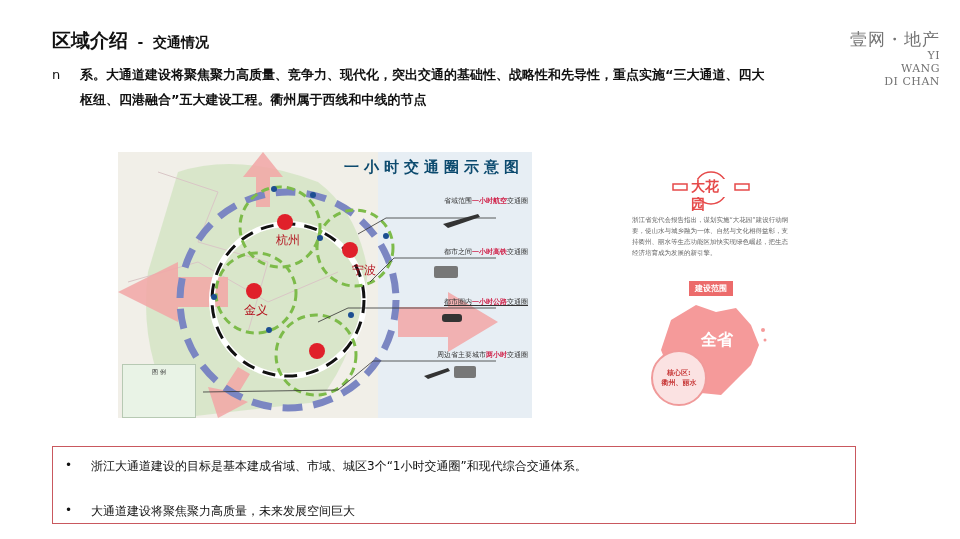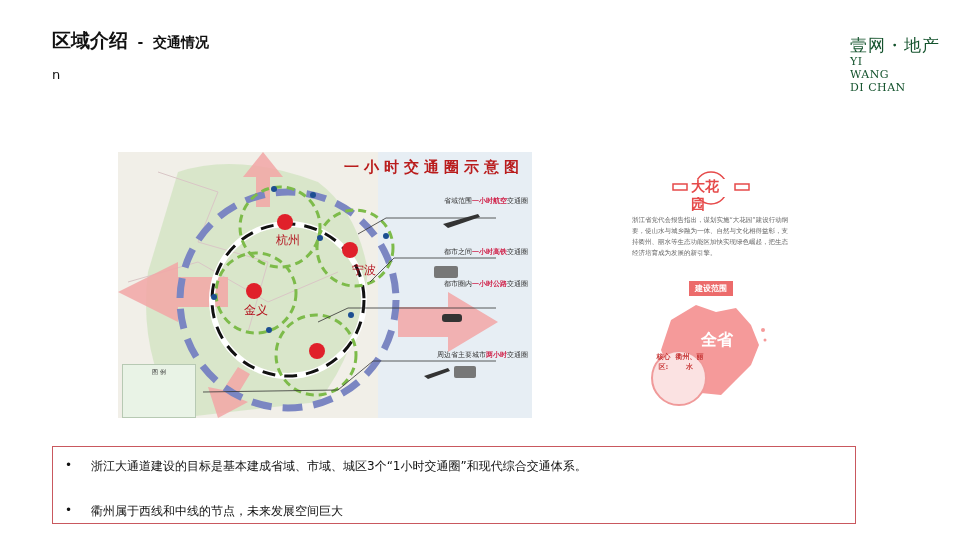--- a/index.html
+++ b/index.html
@@ -1,41 +1,41 @@
 <!DOCTYPE html>
 <html><head>
 <meta charset="utf-8">
 <style>
   html,body{margin:0;padding:0;}
   body{width:960px;height:539px;background:#ffffff;position:relative;overflow:hidden;font-family:"DejaVu Sans","Liberation Sans",sans-serif;color:#111;}
   .title{position:absolute;left:52px;top:28px;font-weight:bold;white-space:nowrap;}
   .title .main{font-size:19px;color:#111;}
   .title .sub{font-size:14px;color:#111;margin-left:4px;}
-  .logo{position:absolute;right:20px;top:34px;text-align:left;color:#14532d;font-family:"DejaVu Serif","Liberation Serif",serif;}
+  .logo{position:absolute;right:20px;top:28px;text-align:right;color:#737373;font-family:"DejaVu Serif","Liberation Serif",serif;}
   .logo .zh{font-size:17px;letter-spacing:1px;}
   .logo .en{font-size:11px;letter-spacing:0.5px;display:flex;justify-content:space-between;width:90px;margin-top:-2px;flex-direction:column;}
   .intro{position:absolute;left:52px;top:62px;width:860px;font-size:13px;font-weight:bold;line-height:25px;}
   .intro .bullet{position:absolute;left:0;top:0;font-weight:normal;}
   .intro .text{padding-left:28px;text-indent:8px;}
   .intro .text div:first-child{}
   .map{position:absolute;left:118px;top:152px;width:414px;height:266px;background:#e7eef4;overflow:hidden;}
   .map svg{position:absolute;left:0;top:0;}
-  .map-title{position:absolute;right:8px;top:6px;font-size:15px;font-weight:bold;letter-spacing:5px;color:#b91c1c;font-family:"DejaVu Serif","Liberation Serif",serif;}
+  .map-title{position:absolute;right:8px;top:6px;font-size:15px;font-weight:bold;letter-spacing:5px;color:#0c4a6e;font-family:"DejaVu Serif","Liberation Serif",serif;}
   .map-label{position:absolute;font-size:7px;color:#333;white-space:nowrap;}
   .map-label .hl{color:#d0234a;font-weight:bold;}
   .city{position:absolute;font-size:12px;color:#b3131e;font-weight:normal;}
   .legend{position:absolute;left:4px;top:212px;width:72px;height:52px;background:#e9f3e6;border:1px solid #b7c9b3;font-size:5px;text-align:center;color:#333;}
   .garden{position:absolute;left:628px;top:165px;width:166px;}
   .garden-badge{margin:10px auto 0;width:80px;height:26px;position:relative;}
   .garden-badge .word{position:absolute;left:50%;top:3px;transform:translateX(-50%);color:#e64a4a;font-weight:bold;font-size:14px;}
   .garden-text{font-size:6.5px;color:#666;line-height:11px;margin-top:14px;padding:0 4px;}
   .scope-badge{margin:22px auto 0;width:44px;height:15px;background:#ec6b6b;color:#fff;font-size:8px;font-weight:bold;text-align:center;line-height:15px;}
   .province{position:relative;margin:4px auto 14px;width:120px;height:90px;}
   .province .big{position:absolute;left:50px;top:30px;color:#fff;font-size:16px;font-weight:bold;}
-  .province .core{position:absolute;left:0px;top:50px;width:52px;height:52px;border-radius:50%;background:#fbe2e2;border:2px solid #f09a9a;color:#c83a3a;font-size:7px;font-weight:bold;text-align:center;display:flex;flex-direction:row;justify-content:center;}
+  .province .core{position:absolute;left:0px;top:50px;width:52px;height:52px;border-radius:50%;background:#fbe2e2;border:2px solid #f09a9a;color:#c83a3a;font-size:7px;font-weight:bold;text-align:center;display:flex;flex-direction:column;justify-content:center;}
   .summary{position:absolute;left:52px;top:446px;width:804px;height:78px;border:1px solid #c9585e;box-sizing:border-box;font-size:12px;color:#111;}
   .summary .row{position:absolute;left:12px;display:flex;}
   .summary .row .dot{width:26px;}
 </style>
 </head>
 <body>
 
 <div class="title">
   <span class="main">区域介绍</span>
   <span class="sub">-</span>
@@ -47,20 +47,22 @@
   <div class="en">
     <span>YI</span>
     <span>WANG</span>
     <span>DI CHAN</span>
   </div>
 </div>
 
 <div class="intro">
   <span class="bullet">n</span>
   <div class="text">
+    <div style="text-indent:0">系。大通道建设将聚焦聚力高质量、竞争力、现代化，突出交通的基础性、战略性和先导性，重点实施“三大通道、四大</div>
+    <div style="text-indent:0">枢纽、四港融合”五大建设工程。衢州属于西线和中线的节点</div>
   </div>
 </div>
 
 <div class="map">
   <svg width="414" height="266" viewBox="0 0 414 266">
     <rect x="0" y="0" width="260" height="266" fill="#f1efe8"></rect>
     <path d="M60 20 Q120 0 200 30 Q240 60 250 120 Q240 200 200 250 L60 266 Q20 200 30 120 Z" fill="#cfe3bd" opacity="0.7"></path>
     <path d="M40 20 L100 40 L80 90 L150 110 L130 180" stroke="#d9c6c6" stroke-width="1" fill="none"></path>
     <path d="M10 130 L80 110 L150 150 L220 120" stroke="#d9c6c6" stroke-width="1" fill="none"></path>
     <polygon points="0,140 60,110 60,125 110,125 110,155 60,155 60,170" fill="#f2a6a6" opacity="0.85"></polygon>
@@ -102,21 +104,21 @@
       <rect x="336" y="214" width="22" height="12" rx="2" fill="#777"></rect>
     </g>
   </svg>
   <div class="map-title">一小时交通圈示意图</div>
   <div class="map-label" style="right:4px;top:44px;">
     <span>省域范围</span><span class="hl">一小时航空</span><span>交通圈</span>
   </div>
   <div class="map-label" style="right:4px;top:95px;">
     <span>都市之间</span><span class="hl">一小时高铁</span><span>交通圈</span>
   </div>
-  <div class="map-label" style="right:4px;top:127px;">
+  <div class="map-label" style="right:4px;top:145px;text-decoration:underline;">
     <span>都市圈内</span><span class="hl">一小时公路</span><span>交通圈</span>
   </div>
   <div class="map-label" style="right:4px;top:198px;">
     <span>周边省主要城市</span><span class="hl">两小时</span><span>交通圈</span>
   </div>
   <div class="city" style="left:158px;top:80px;">杭州</div>
   <div class="city" style="left:234px;top:110px;">宁波</div>
   <div class="city" style="left:126px;top:150px;">金义</div>
   <div class="legend">
     <div style="font-size:6px;margin-top:3px;">图 例</div>
@@ -149,15 +151,15 @@
   </div>
 </div>
 
 <div class="summary">
   <div class="row" style="top:11px;">
     <span class="dot">•</span>
     <span>浙江大通道建设的目标是基本建成省域、市域、城区3个“1小时交通圈”和现代综合交通体系。</span>
   </div>
   <div class="row" style="top:56px;">
     <span class="dot">•</span>
-    <span>衢州属于西线和中线的节点，未来发展空间巨大</span>
+    <span>大通道建设将聚焦聚力高质量，未来发展空间巨大</span>
   </div>
 </div>
 
 </body></html>

